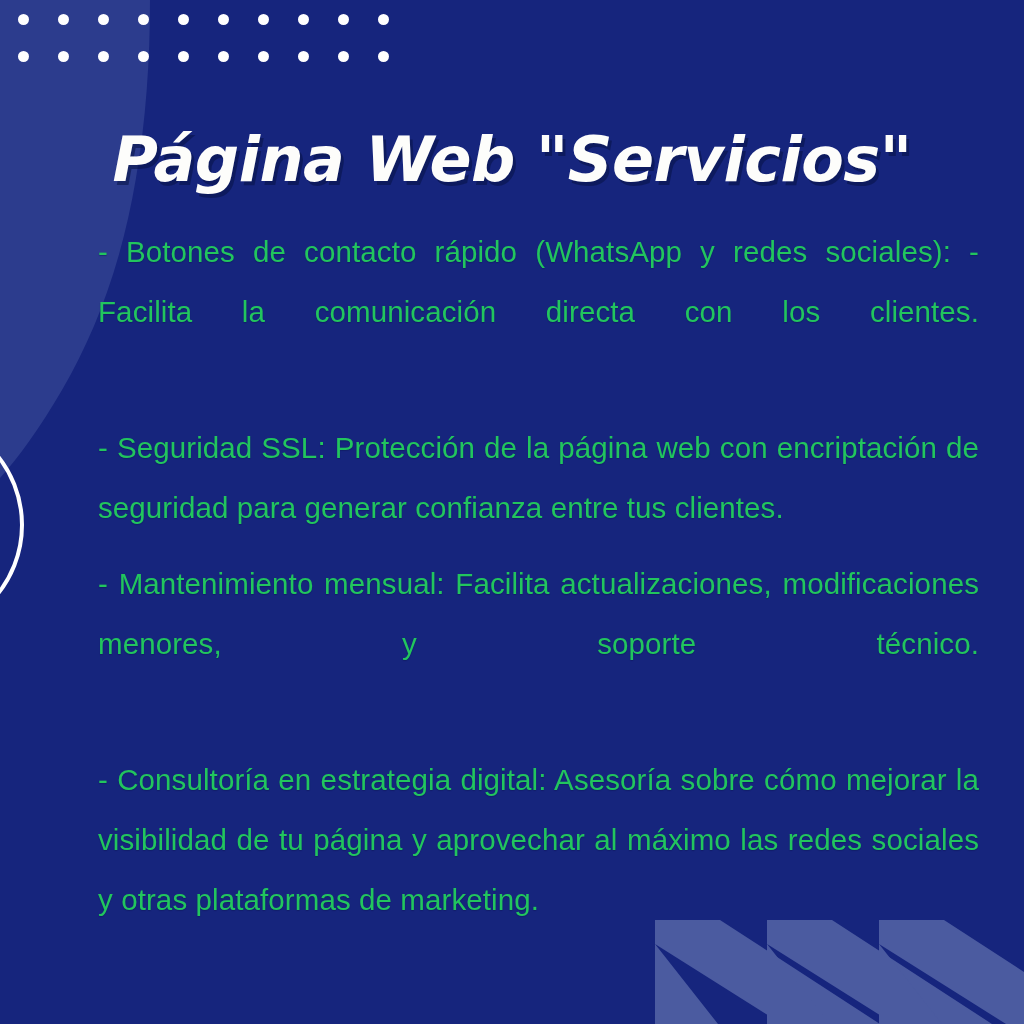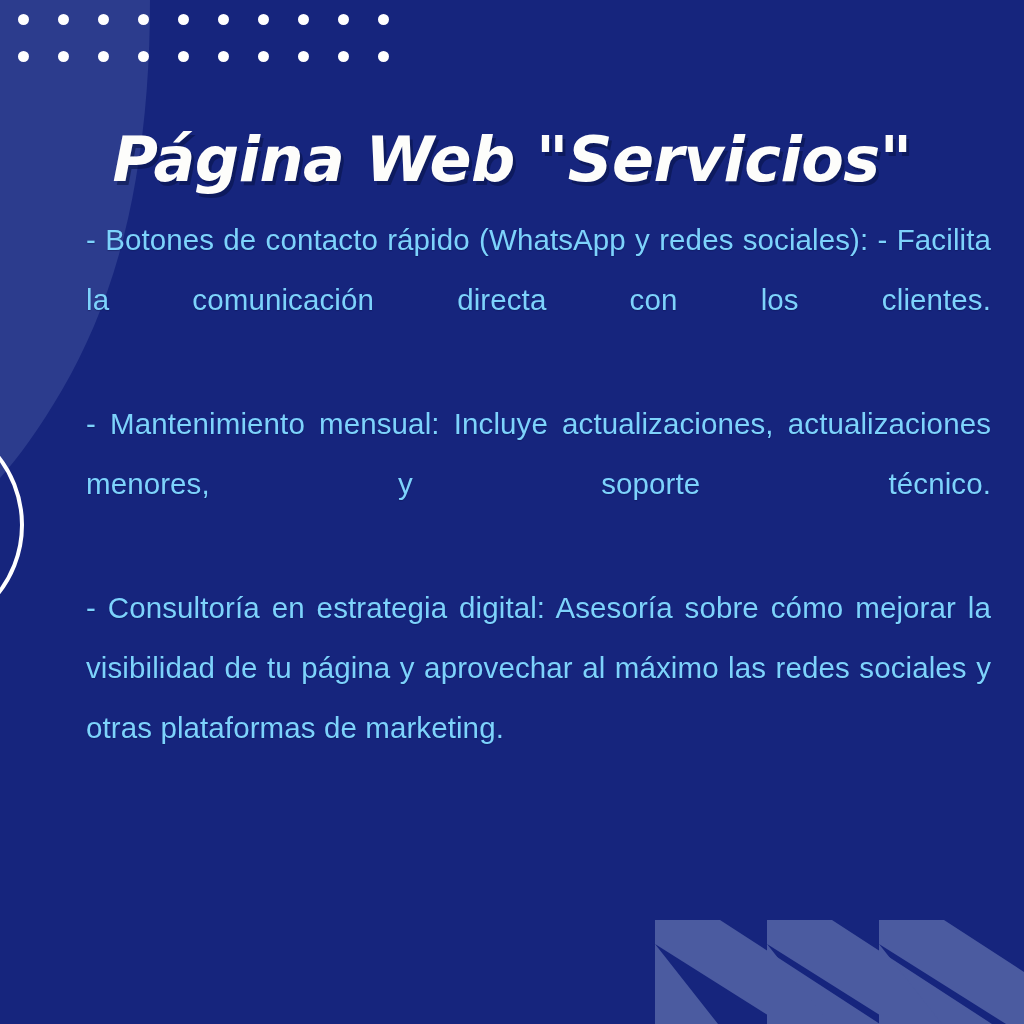--- a/index.html
+++ b/index.html
@@ -78,22 +78,22 @@
   }
 
   .body-block {
     position: absolute;
     left: 82px;
     top: 206px;
     width: 913px;
   }
 
   .para {
-    margin: 4px;
-    color: #7dd3fc;
+    margin: 16px;
+    color: #22c55e;
     font-family: "Liberation Sans", sans-serif;
     font-weight: 400;
     font-size: 29.5px;
     line-height: 60px;
     text-align: justify;
     text-justify: inter-word;
     letter-spacing: 0.1px;
     text-shadow: 0 1px 1px rgba(10, 22, 80, 0.45);
   }
   
@@ -153,18 +153,19 @@
       <span class="dot"></span>
     </div>
   </div>
 
   <div class="content">
 
     <h1 class="slide-title">Página Web "Servicios"</h1>
 
     <div class="body-block">
       <p class="para stretch-last">- Botones de contacto rápido (WhatsApp y redes sociales): - Facilita la comunicación directa con los clientes.</p>
-      <p class="para stretch-last">- Mantenimiento mensual: Incluye actualizaciones, actualizaciones menores, y soporte técnico.</p>
+      <p class="para">- Seguridad SSL: Protección de la página web con encriptación de seguridad para generar confianza entre tus clientes.</p>
+      <p class="para stretch-last">- Mantenimiento mensual: Facilita actualizaciones, modificaciones menores, y soporte técnico.</p>
       <p class="para">- Consultoría en estrategia digital: Asesoría sobre cómo mejorar la visibilidad de tu página y aprovechar al máximo las redes sociales y otras plataformas de marketing.</p>
     </div>
 
   </div>
 </div>
 
 </body></html>

